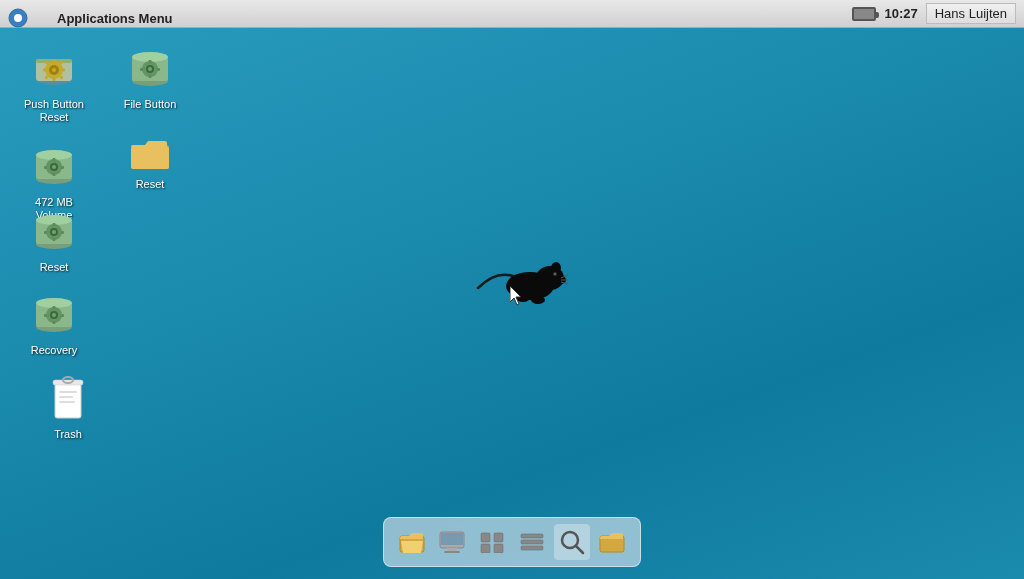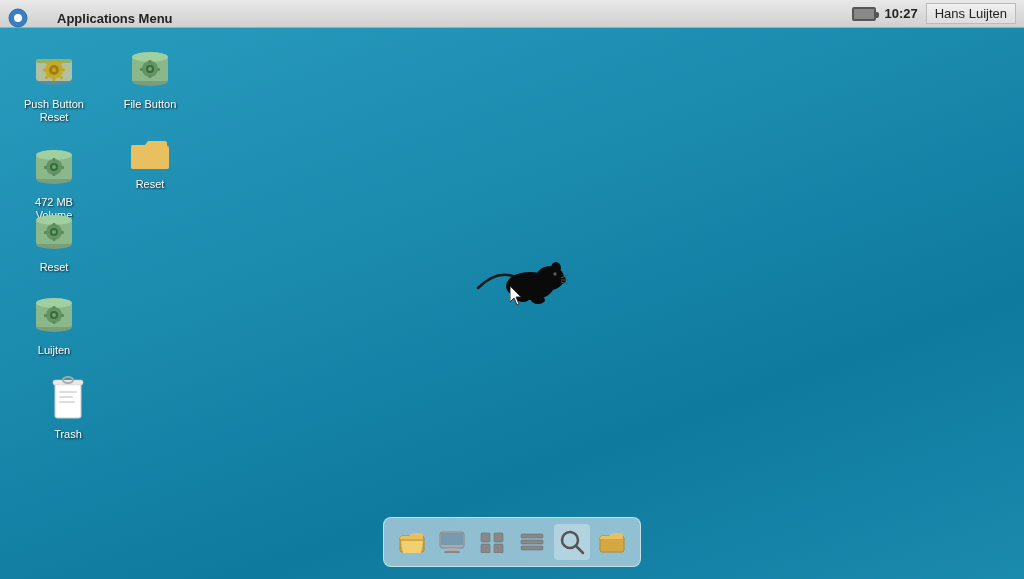--- a/index.html
+++ b/index.html
@@ -280,21 +280,21 @@
       <ellipse cx="23" cy="10" rx="18" ry="5" fill="#a0d0a0"></ellipse>
       <circle cx="23" cy="22" r="8" fill="#5a8a5a" opacity="0.8"></circle>
       <circle cx="23" cy="22" r="4" fill="#3a6a3a"></circle>
       <circle cx="23" cy="22" r="2" fill="#6aaa6a"></circle>
       <rect x="21.5" y="13" width="3" height="3" rx="1" fill="#5a8a5a"></rect>
       <rect x="21.5" y="28" width="3" height="3" rx="1" fill="#5a8a5a"></rect>
       <rect x="13" y="21" width="3" height="3" rx="1" fill="#5a8a5a"></rect>
       <rect x="30" y="21" width="3" height="3" rx="1" fill="#5a8a5a"></rect>
     </svg>
   </div>
-  <div class="icon-label">Luijten</div>
+  <div class="icon-label">Recovery</div>
 </div>
 
 <div class="desktop-icon" style="top:372px; left:28px;">
   <div class="icon-img">
     <svg width="46" height="50" viewBox="0 0 46 50">
 
       <rect x="10" y="8" width="26" height="35" rx="2" fill="white" stroke="#ccc" stroke-width="1"></rect>
 
       <rect x="8" y="5" width="30" height="5" rx="2" fill="#e8e8e8" stroke="#ccc" stroke-width="0.5"></rect>
 

